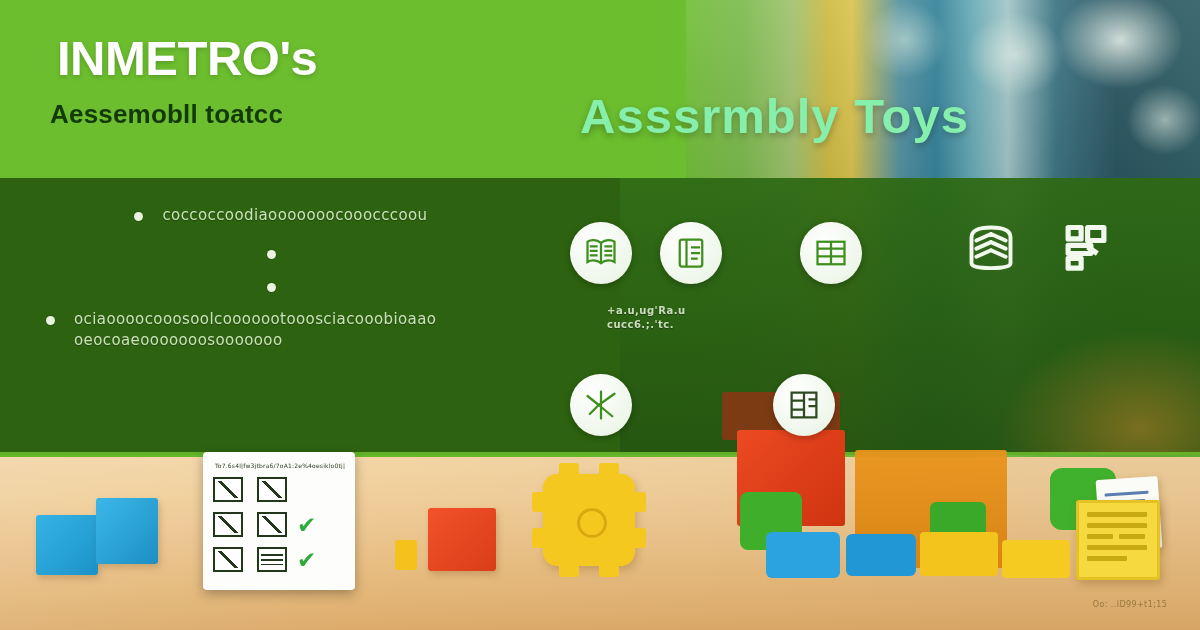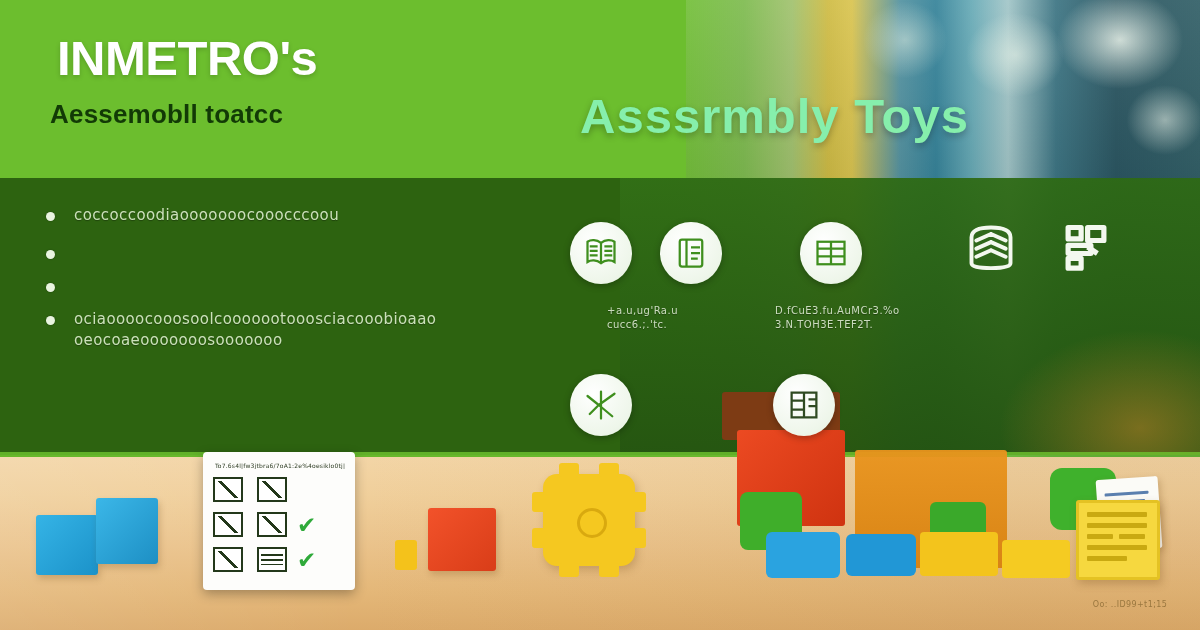--- a/index.html
+++ b/index.html
@@ -78,35 +78,35 @@
     white-space:nowrap;
   }
   .title-right{
     position:absolute;left:580px;top:88px;
     font-size:49px;font-weight:bold;color:#86efac;letter-spacing:1px;
     text-shadow:0 3px 7px rgba(0,0,0,.28);white-space:nowrap;
   }
 
   
   .bullets{position:absolute;left:46px;top:205px;width:470px;}
-  .bullet-row{display:flex;align-items:flex-start;margin-bottom:17px;}
+  .bullet-row{display:flex;align-items:flex-start;margin-bottom:17px;justify-content:center;}
   .bullet-dot{
     flex:0 0 auto;width:9px;height:9px;border-radius:50%;
     background:#e9f4e0;margin-top:7px;margin-right:19px;
     box-shadow:0 0 2px rgba(0,0,0,.3);
   }
   .bullet-text{
     font-size:15px;line-height:21px;color:#d9ecc9;
     letter-spacing:.4px;opacity:.92;
     text-shadow:0 1px 1px rgba(0,0,0,.35);
     font-family:"DejaVu Sans",sans-serif;
   }
 
   
-  .icon-grid{position:absolute;left:565px;top:222px;width:620px;height:220px;}
+  .icon-grid{position:absolute;left:565px;top:222px;width:620px;height:220px;font-weight:bold;}
   .badge{
     position:absolute;width:62px;height:62px;border-radius:50%;
     background:radial-gradient(circle at 38% 32%, #ffffff, #eef6ea 70%, #e2eedd 100%);
     box-shadow:0 2px 7px rgba(0,0,0,.28);
     display:flex;align-items:center;justify-content:center;
   }
   .badge svg{width:36px;height:36px;display:block;}
   .badge.plain{
     background:none;box-shadow:none;border-radius:0;
   }
@@ -338,24 +338,20 @@
         <path d="M16 5v22M5 12h11M5 20h11M20 11h7M20 17h7"></path>
           </g>
         </svg>
     </div>
 
     <div class="cap white" style="left:42px;top:82px;width:160px;">
       <div>+a.u,ug'Ra.u</div>
       <div>cucc6.;.'tc.</div>
     </div>
 
-    <div class="cap white" style="left:210px;top:82px;width:180px;">
-      <div>D.fCuE3.fu.AuMCr3.%o</div>
-      <div>3.N.TOH3E.TEF2T.</div>
-    </div>
 
   </div>
 
   <div class="checklist">
     <div class="checklist-title">To7.6s4l|fw3jtbra6/7oA1:2e%4oesiklo0tj|rs</div>
 
     <div class="cl-row">
       <span class="cl-box">
           <span class="slash"></span>
         </span>

